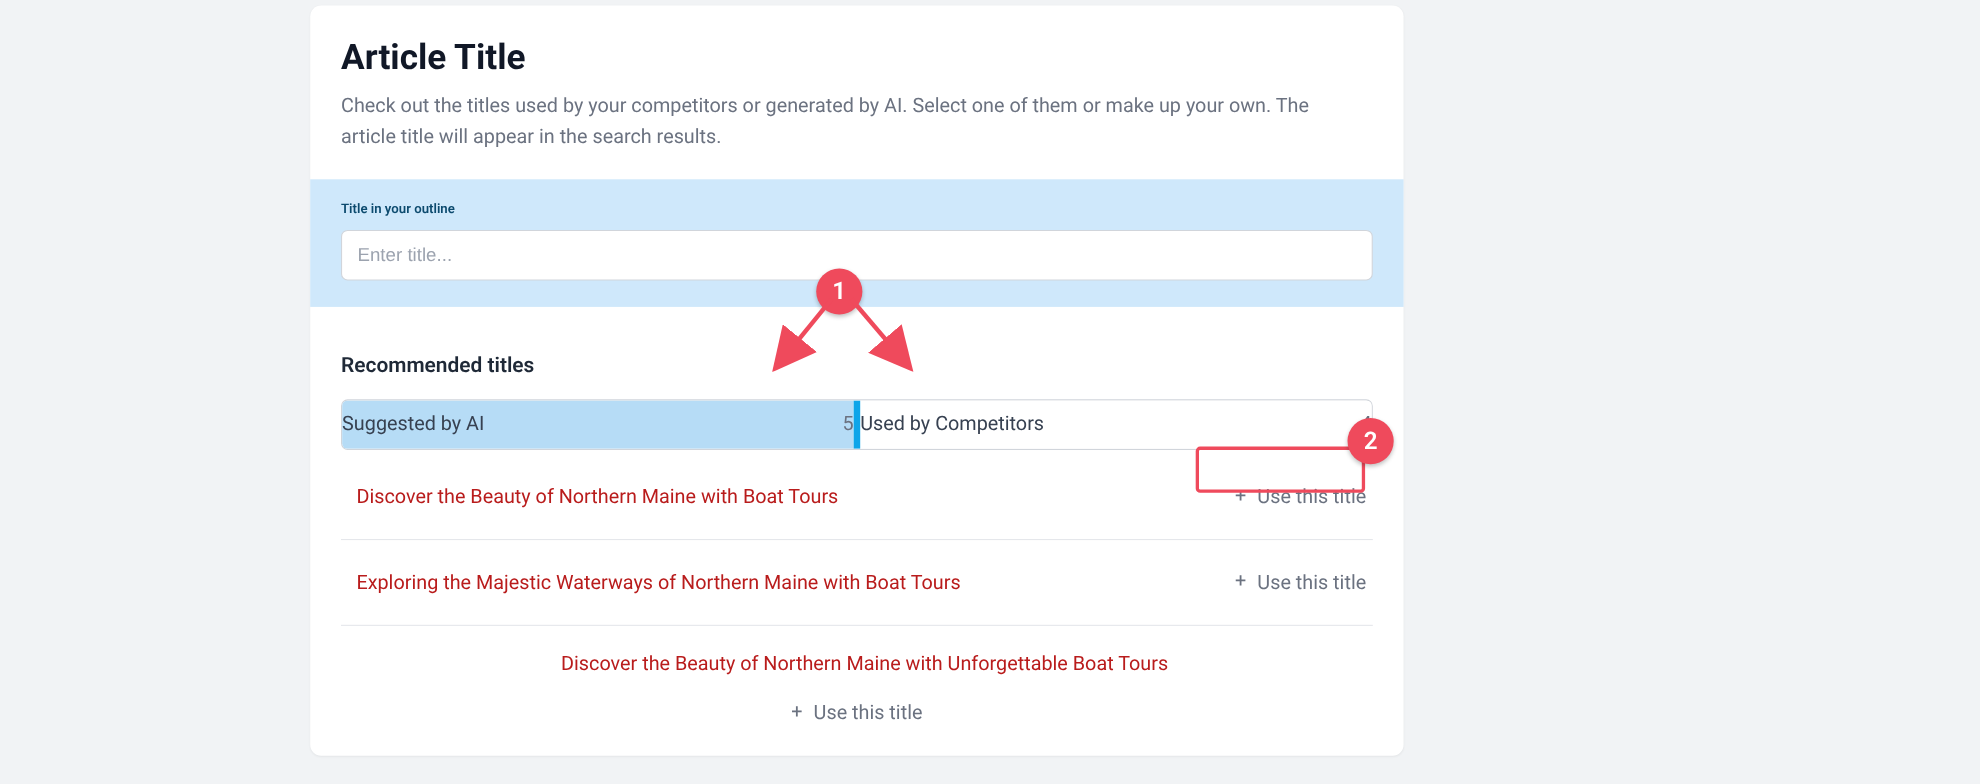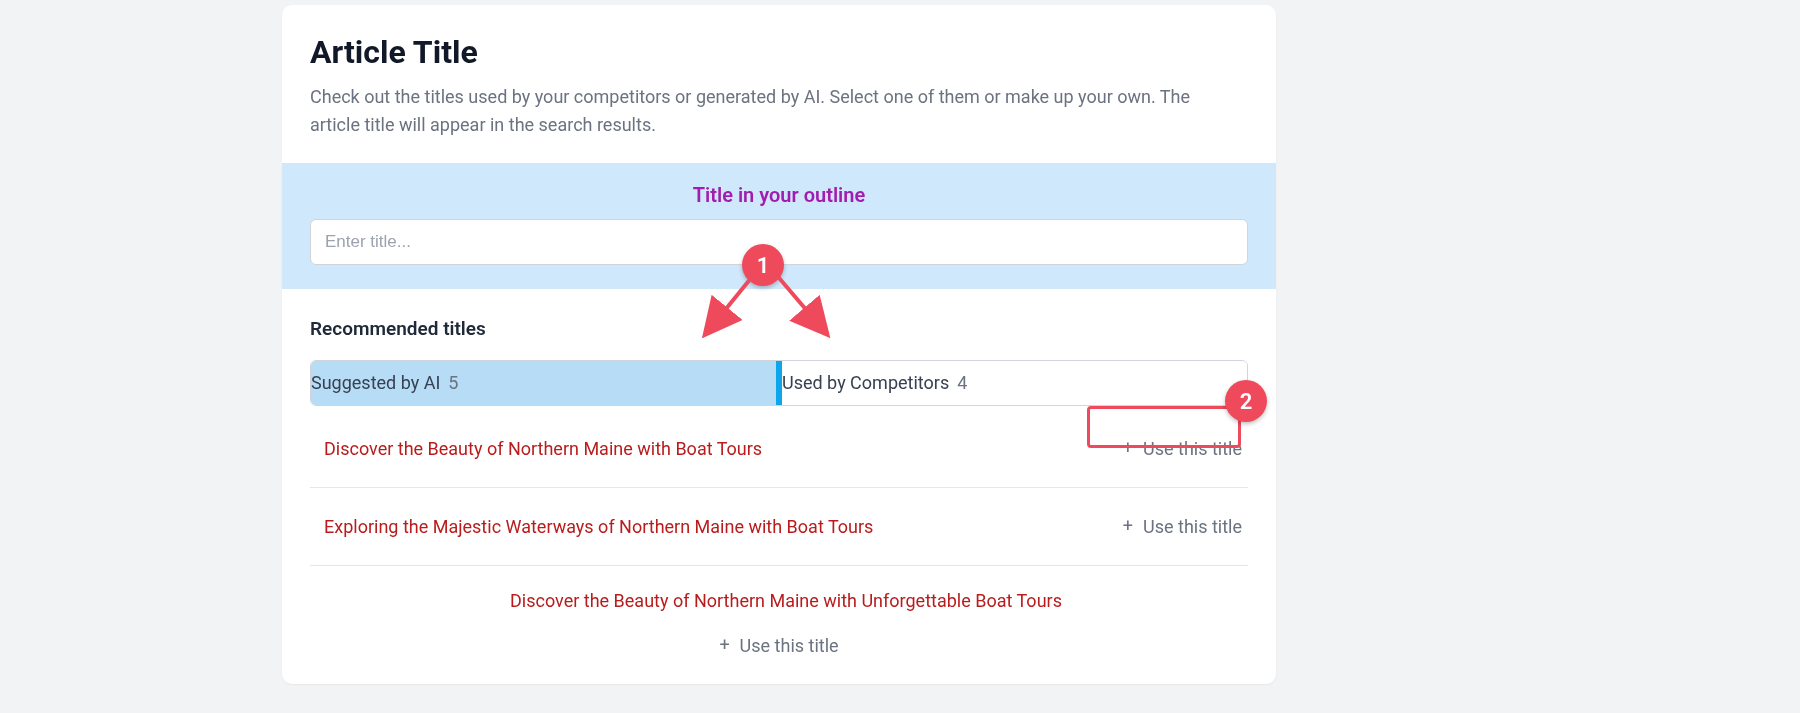--- a/index.html
+++ b/index.html
@@ -34,65 +34,65 @@
     font-size: 18px;
     color: #6b7280;
     line-height: 1.55;
     max-width: 930px;
   }
   .outline-band {
     background: #cfe8fb;
     padding: 20px 28px 24px 28px;
   }
   .outline-label {
-    font-size: 20px;
+    font-size: 12px;
     font-weight: 600;
-    color: #a21caf;
+    color: #0c4a6e;
     margin-bottom: 12px;
-    text-align: center;
   }
   .title-input {
     width: 100%;
     height: 46px;
     border: 1px solid #d1d5db;
     border-radius: 6px;
     padding: 0 14px;
     font-size: 17px;
     color: #14532d;
     background: #fff;
   }
   .title-input::placeholder { color: #9ca3af; }
   .rec-section {
     padding: 28px 28px 0 28px;
   }
   .rec-heading {
     font-size: 19px;
     font-weight: 600;
     color: #1f2937;
     margin-bottom: 20px;
+    margin-top: 13px;
   }
   .tabs {
     display: flex;
     width: 100%;
     border: 1px solid #d1d5db;
     border-radius: 6px;
     overflow: hidden;
     margin-bottom: 4px;
   }
   .tab {
     flex: 1;
     height: 44px;
     display: flex;
     align-items: center;
-    justify-content: flex-start;
+    justify-content: space-between;
     font-size: 18px;
     color: #374151;
     cursor: pointer;
     background: #fff;
-    gap: 8px;
+    gap: 23px;
   }
   .tab + .tab { border-left: 6px solid #0ea5e9; }
   .tab.active { background: #b6dcf6; }
   .tab .count { color: #6b7280; }
   .list { }
   .row {
     display: flex;
     align-items: center;
     justify-content: space-between;
     padding: 24px 0;

